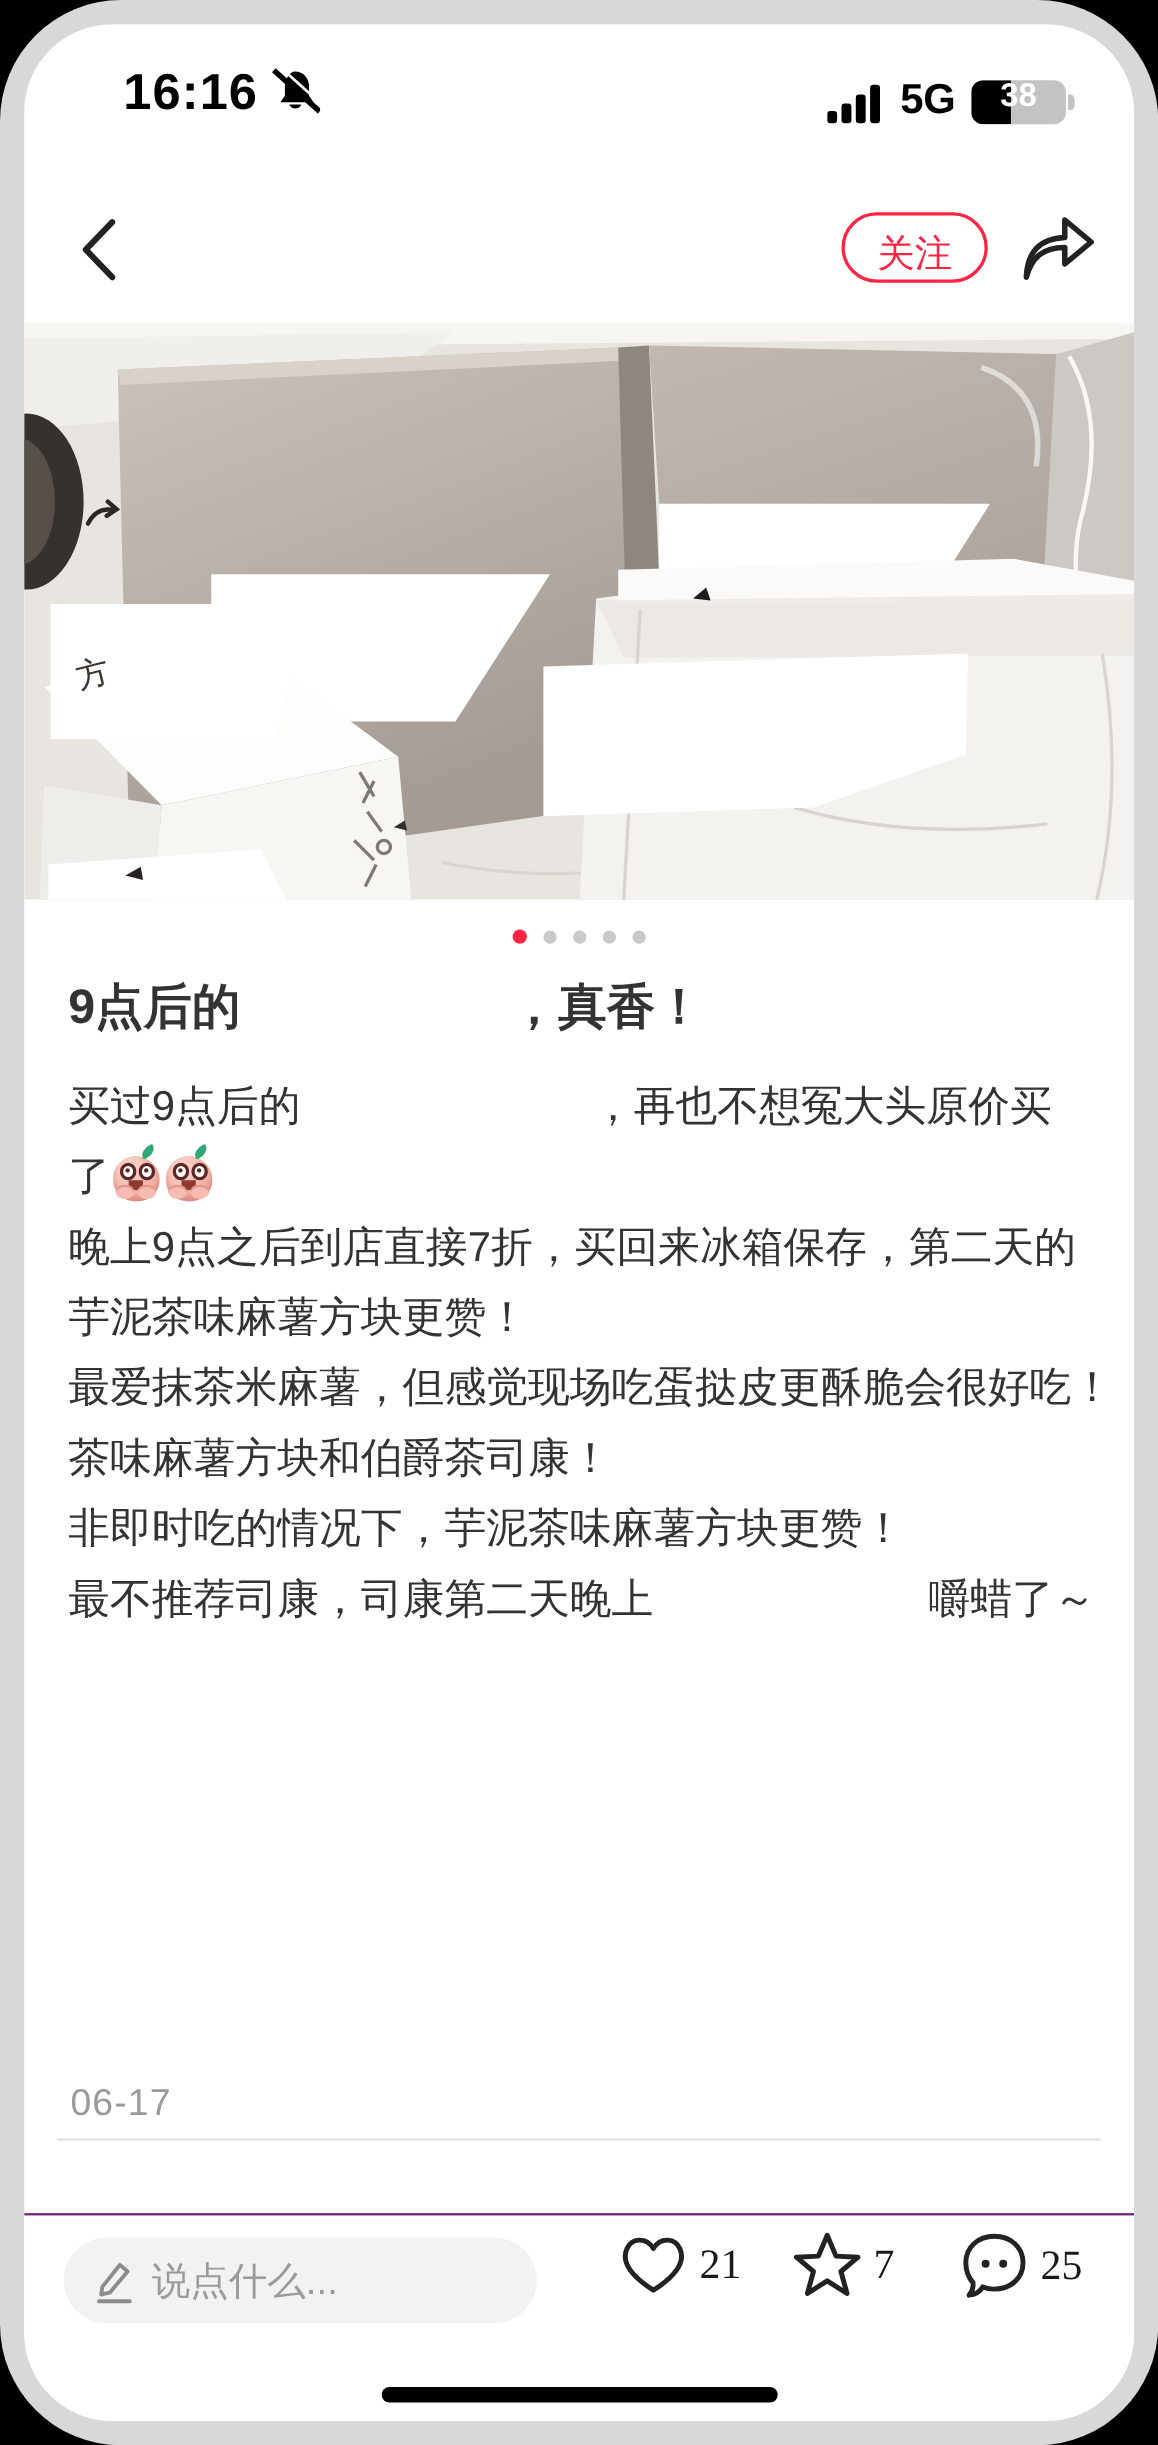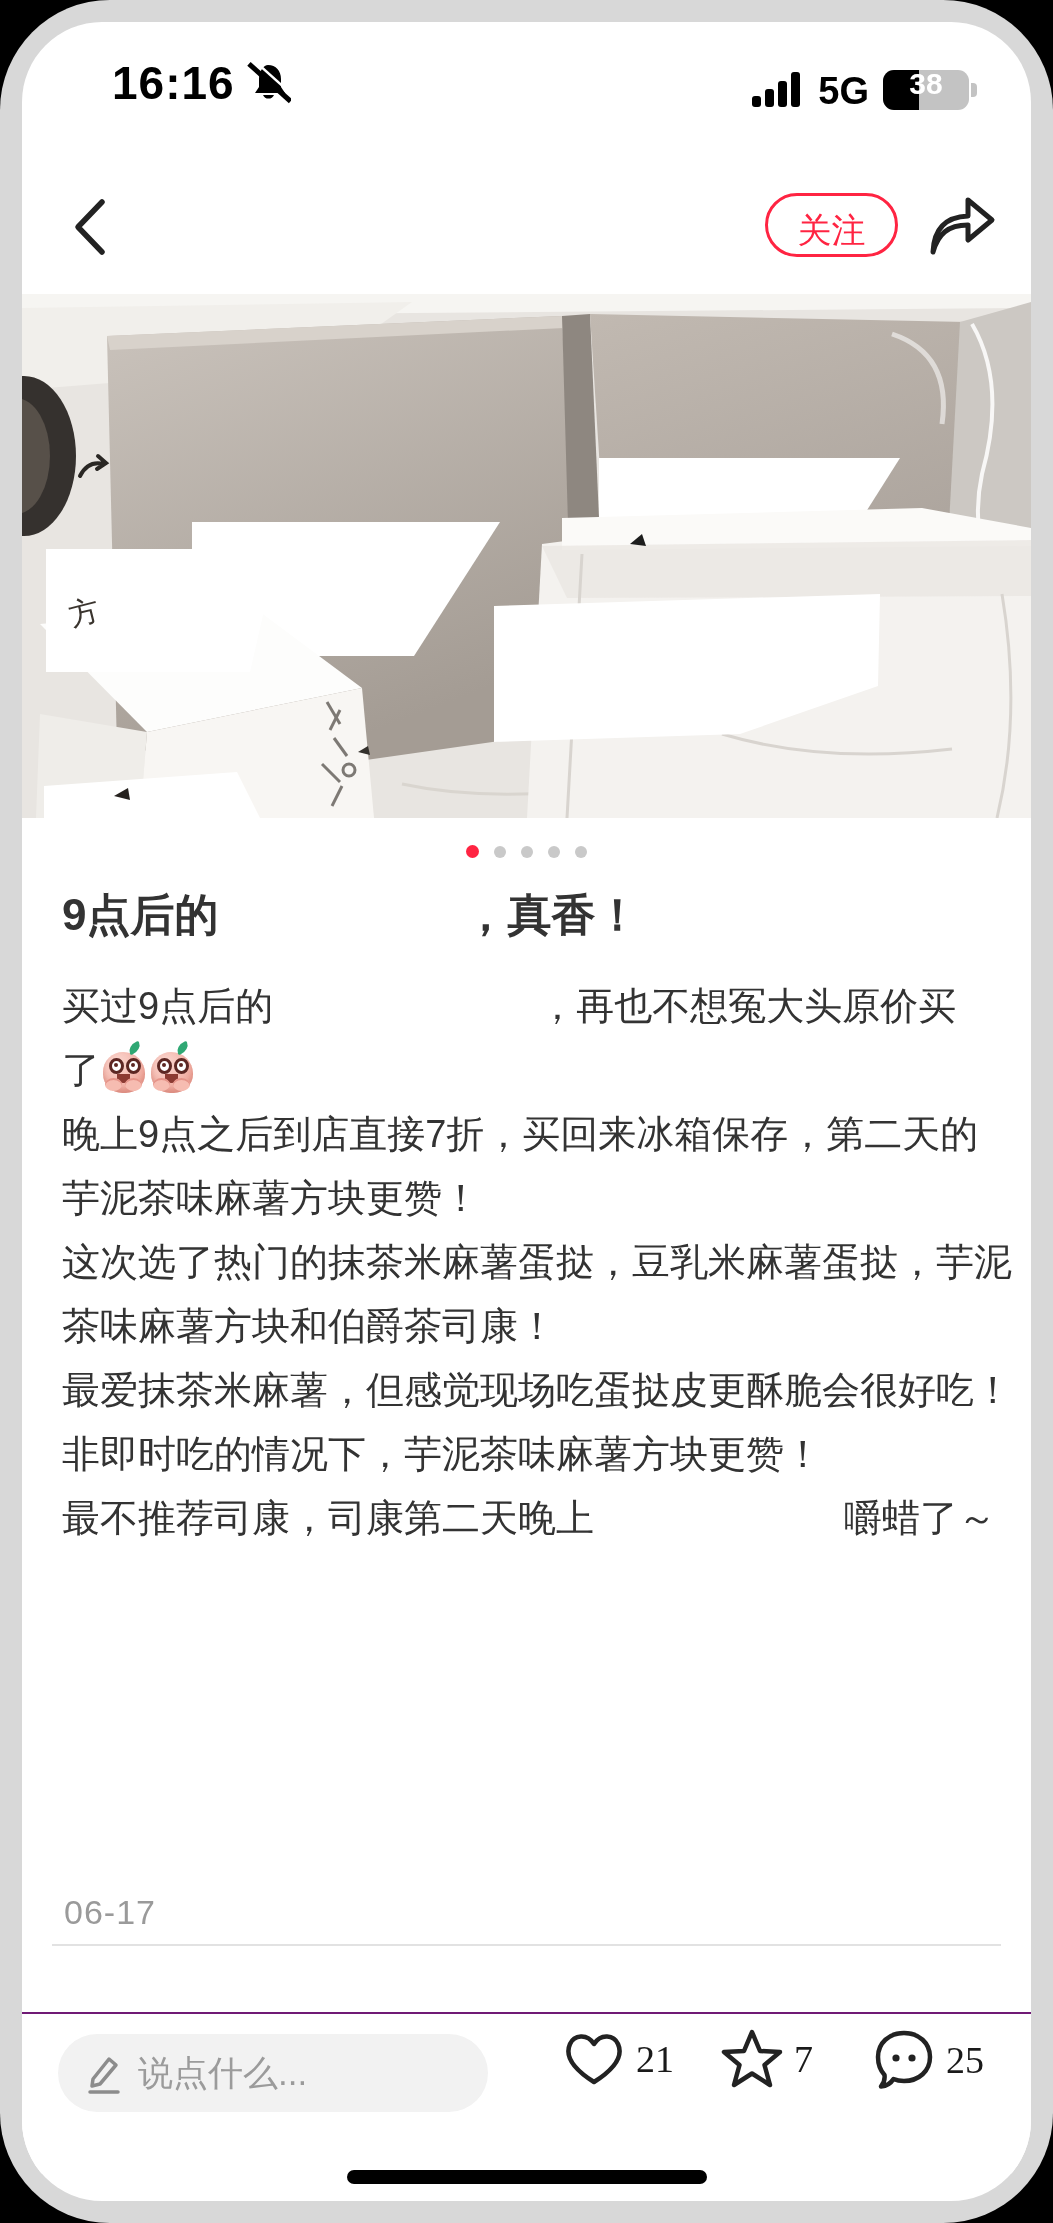--- a/index.html
+++ b/index.html
@@ -3,21 +3,21 @@
 <meta charset="utf-8">
 <style>
   html,body{margin:0;padding:0;background:#000;}
   body{width:1053px;height:2223px;position:relative;font-family:"Liberation Sans","DejaVu Sans",sans-serif;}
   .frame{position:absolute;inset:0;background:#d8d8d8;border-radius:110px;}
   .screen{position:absolute;inset:22px;background:#fff;border-radius:80px;overflow:hidden;}
   .abs{position:absolute;}
 
   
   .time{left:90px;top:34px;font-size:46px;font-weight:700;color:#000;letter-spacing:1px;display:flex;align-items:center;gap:10px;}
-  .sb-right{top:48px;right:50px;display:flex;align-items:flex-start;gap:14px;}
+  .sb-right{top:48px;right:50px;display:flex;align-items:flex-end;gap:14px;}
   .net{font-size:38px;font-weight:600;color:#000;}
   .batt{position:relative;width:98px;height:40px;}
   .batt-body{position:absolute;left:0;top:0;width:86px;height:40px;border-radius:11px;background:#c3c3c3;overflow:hidden;}
   .batt-fill{position:absolute;left:0;top:0;width:36px;height:40px;background:#000;}
   .batt-txt{position:absolute;left:0;top:0;width:86px;height:28px;display:flex;align-items:center;justify-content:center;color:#fff;font-size:30px;font-weight:700;}
   .batt-cap{position:absolute;right:4px;top:13px;width:6px;height:14px;border-radius:0 4px 4px 0;background:#c3c3c3;}
 
   
   .follow-btn{left:743px;top:171px;width:133px;height:64px;border:3px solid #ff2442;border-radius:34px;display:flex;align-items:flex-end;justify-content:center;color:#ff2442;font-size:34px;background:#fff;box-sizing:border-box;}
 
@@ -174,23 +174,22 @@
 
     <div class="abs title">
       <span>9点后的</span><span class="t-sp"></span><span>，真香！</span>
     </div>
 
     <div class="abs body-text">
       <div class="bodyline"><span>买过9点后的</span><span class="sp265"></span><span>，再也不想冤大头原价买</span></div>
       <div class="bodyline"><span>了</span><span class="emoji shy"><span class="blob"></span><span class="leaf"></span><span class="eye l"></span><span class="eye r"></span><span class="mouth"></span><span class="hand l"></span><span class="hand r"></span></span><span class="emoji shy"><span class="blob"></span><span class="leaf"></span><span class="eye l"></span><span class="eye r"></span><span class="mouth"></span><span class="hand l"></span><span class="hand r"></span></span></div>
       <div class="bodyline"><span>晚上9点之后到店直接7折，买回来冰箱保存，第二天的</span></div>
       <div class="bodyline"><span>芋泥茶味麻薯方块更赞！</span></div>
-      <div class="bodyline"><span>这次选了热门的抹茶米麻薯蛋挞，豆乳米麻薯蛋挞，芋泥</span></div>
+      <div class="bodyline"><span>最爱抹茶米麻薯，但感觉现场吃蛋挞皮更酥脆会很好吃！</span></div>
       <div class="bodyline"><span>茶味麻薯方块和伯爵茶司康！</span></div>
-      <div class="bodyline"><span>最爱抹茶米麻薯，但感觉现场吃蛋挞皮更酥脆会很好吃！</span></div>
       <div class="bodyline"><span>非即时吃的情况下，芋泥茶味麻薯方块更赞！</span></div>
       <div class="bodyline"><span>最不推荐司康，司康第二天晚上</span><span class="sp250"></span><span>嚼蜡了～</span></div>
     </div>
     <div class="abs fade-patch"></div>
 
     <div class="abs date">06-17</div>
     <div class="abs divider"></div>
 
     <div class="abs bottom-bar">
       <div class="comment-pill">

